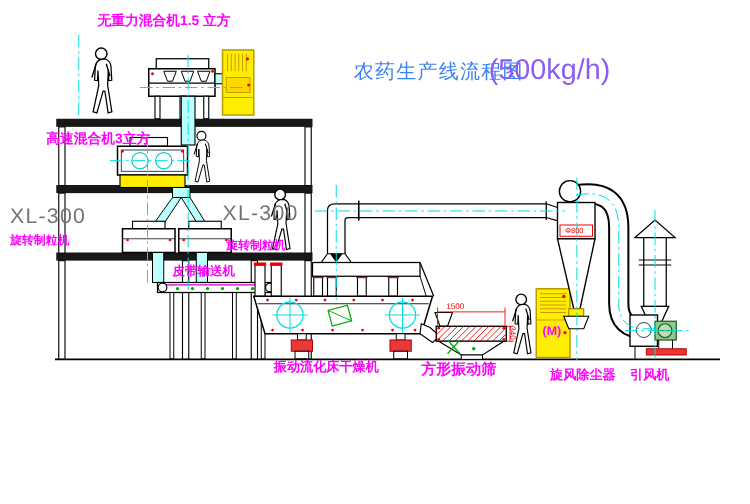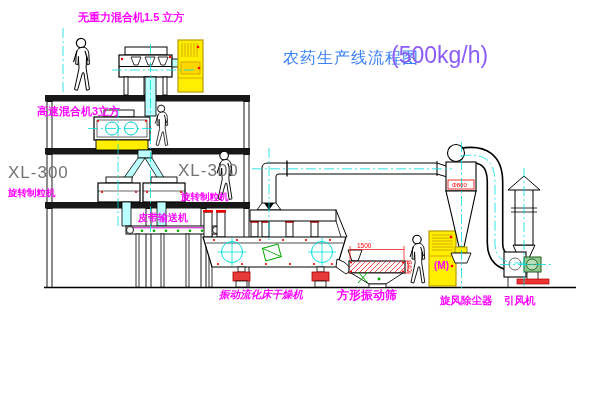--- a/index.html
+++ b/index.html
@@ -313,21 +313,21 @@
 
 <span class="lbl mag" style="left:78px;top:12px;font-size:11px;">无重力混合机1.5 立方</span>
 <span class="lbl titleCn" style="left:283px;top:50px;font-size:16px;">农药生产线流程图</span>
 <span class="lbl titleCap" style="left:391px;top:44px;font-size:23px;">(500kg/h)</span>
 <span class="lbl mag" style="left:37px;top:106px;font-size:11px;">高速混合机3立方</span>
 <span class="lbl model" style="left:8px;top:164px;font-size:17px;">XL-300</span>
 <span class="lbl mag" style="left:8px;top:188px;font-size:9.5px;">旋转制粒机</span>
 <span class="lbl model" style="left:178px;top:162px;font-size:17px;">XL-300</span>
 <span class="lbl mag" style="left:181px;top:192px;font-size:9.5px;">旋转制粒机</span>
 <span class="lbl mag" style="left:138px;top:213px;font-size:10px;">皮带输送机</span>
-<span class="lbl mag" style="left:219px;top:289px;font-size:10.5px;font-style:italic;">振动流化床干燥机</span>
+<span class="lbl mag" style="left:219px;top:289px;font-size:10.5px;">振动流化床干燥机</span>
 <span class="lbl mag" style="left:337px;top:289px;font-size:12px;">方形振动筛</span>
 <span class="lbl mag" style="left:440px;top:295px;font-size:10.5px;">旋风除尘器</span>
 <span class="lbl mag" style="left:504px;top:295px;font-size:10.5px;">引风机</span>
 <span class="lbl mag" style="left:434px;top:261px;font-size:10px;">(M)</span>
 <span class="lbl dim" style="left:357px;top:243px;font-size:6.5px;">1500</span>
 <span class="lbl dim vdim" style="left:412px;top:261px;font-size:6.5px;">340</span>
 <span class="lbl dim" style="left:452px;top:181.5px;font-size:6px;">Φ800</span>
 
 </div>
 

